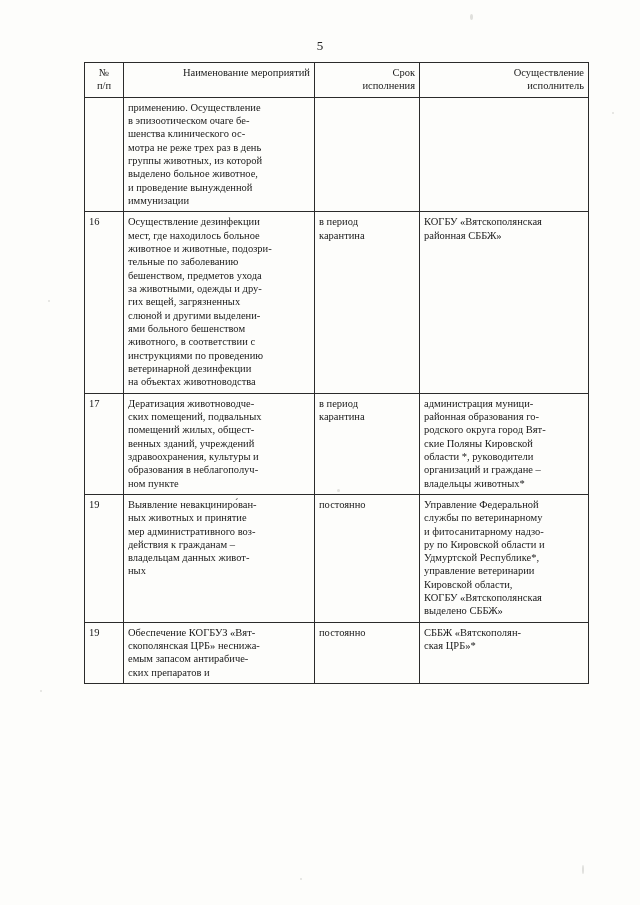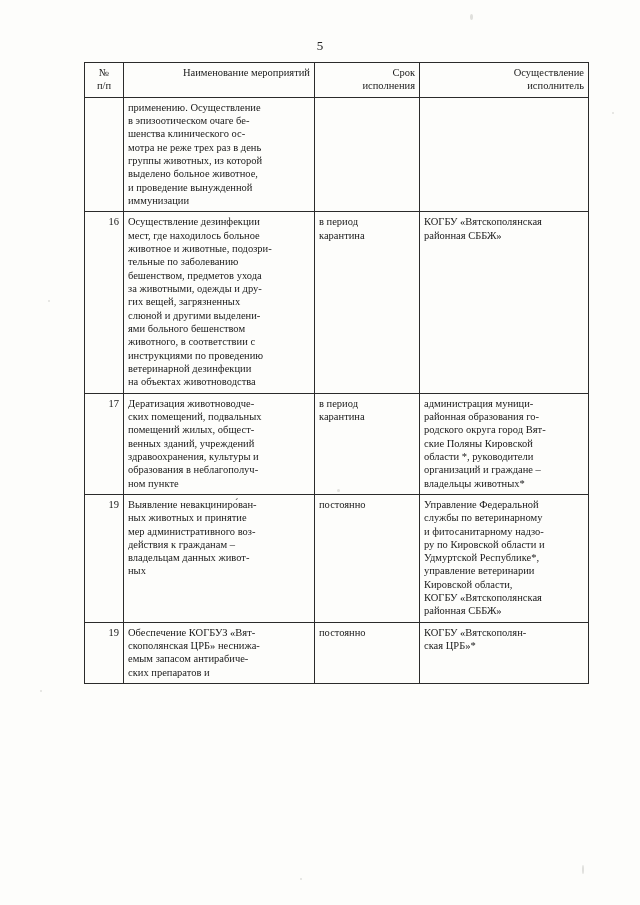--- a/index.html
+++ b/index.html
@@ -51,21 +51,21 @@
   thead td {
     text-align: right;
     vertical-align: middle;
     padding: 4px 2px;
     font-size: 10.5px;
   }
   .col-num { width: 30px; text-align: center; }
   .col-event { width: 182px; }
   .col-term { width: 96px; text-align: right; }
   .col-resp { width: 160px; }
-  td.num-cell { text-align: right; }
+  td.num-cell { text-align: left; }
   td.term-cell { text-align: left; }
   .cell-text { display: block; white-space: pre-line; font-family: Liberation Serif, serif; }
   .hdr-line { display: block; }
   
   .speck {
     position: absolute;
     background: #c9c9c2;
     border-radius: 50%;
     opacity: .55;
   }
@@ -206,37 +206,37 @@
           </td>
         <td>
             <span class="cell-text">Управление Федеральной
 службы по ветеринарному
 и фитосанитарному надзо-
 ру по Кировской области и
 Удмуртской Республике*,
 управление ветеринарии
 Кировской области,
 КОГБУ «Вятскополянская
-районная СББЖ»</span>
+выделено СББЖ»</span>
           </td>
       </tr>
       <tr>
         <td class="num-cell">
             <span class="cell-text">19</span>
           </td>
         <td>
             <span class="cell-text">Обеспечение КОГБУЗ «Вят-
 скополянская ЦРБ» неснижа-
 емым запасом антирабиче-
 ских препаратов и</span>
           </td>
         <td class="term-cell">
             <span class="cell-text">постоянно</span>
           </td>
         <td>
-            <span class="cell-text">КОГБУ «Вятскополян-
+            <span class="cell-text">СББЖ «Вятскополян-
 ская ЦРБ»*</span>
           </td>
       </tr>
     </tbody>
   </table>
 
 </div>
 
 </body></html>

